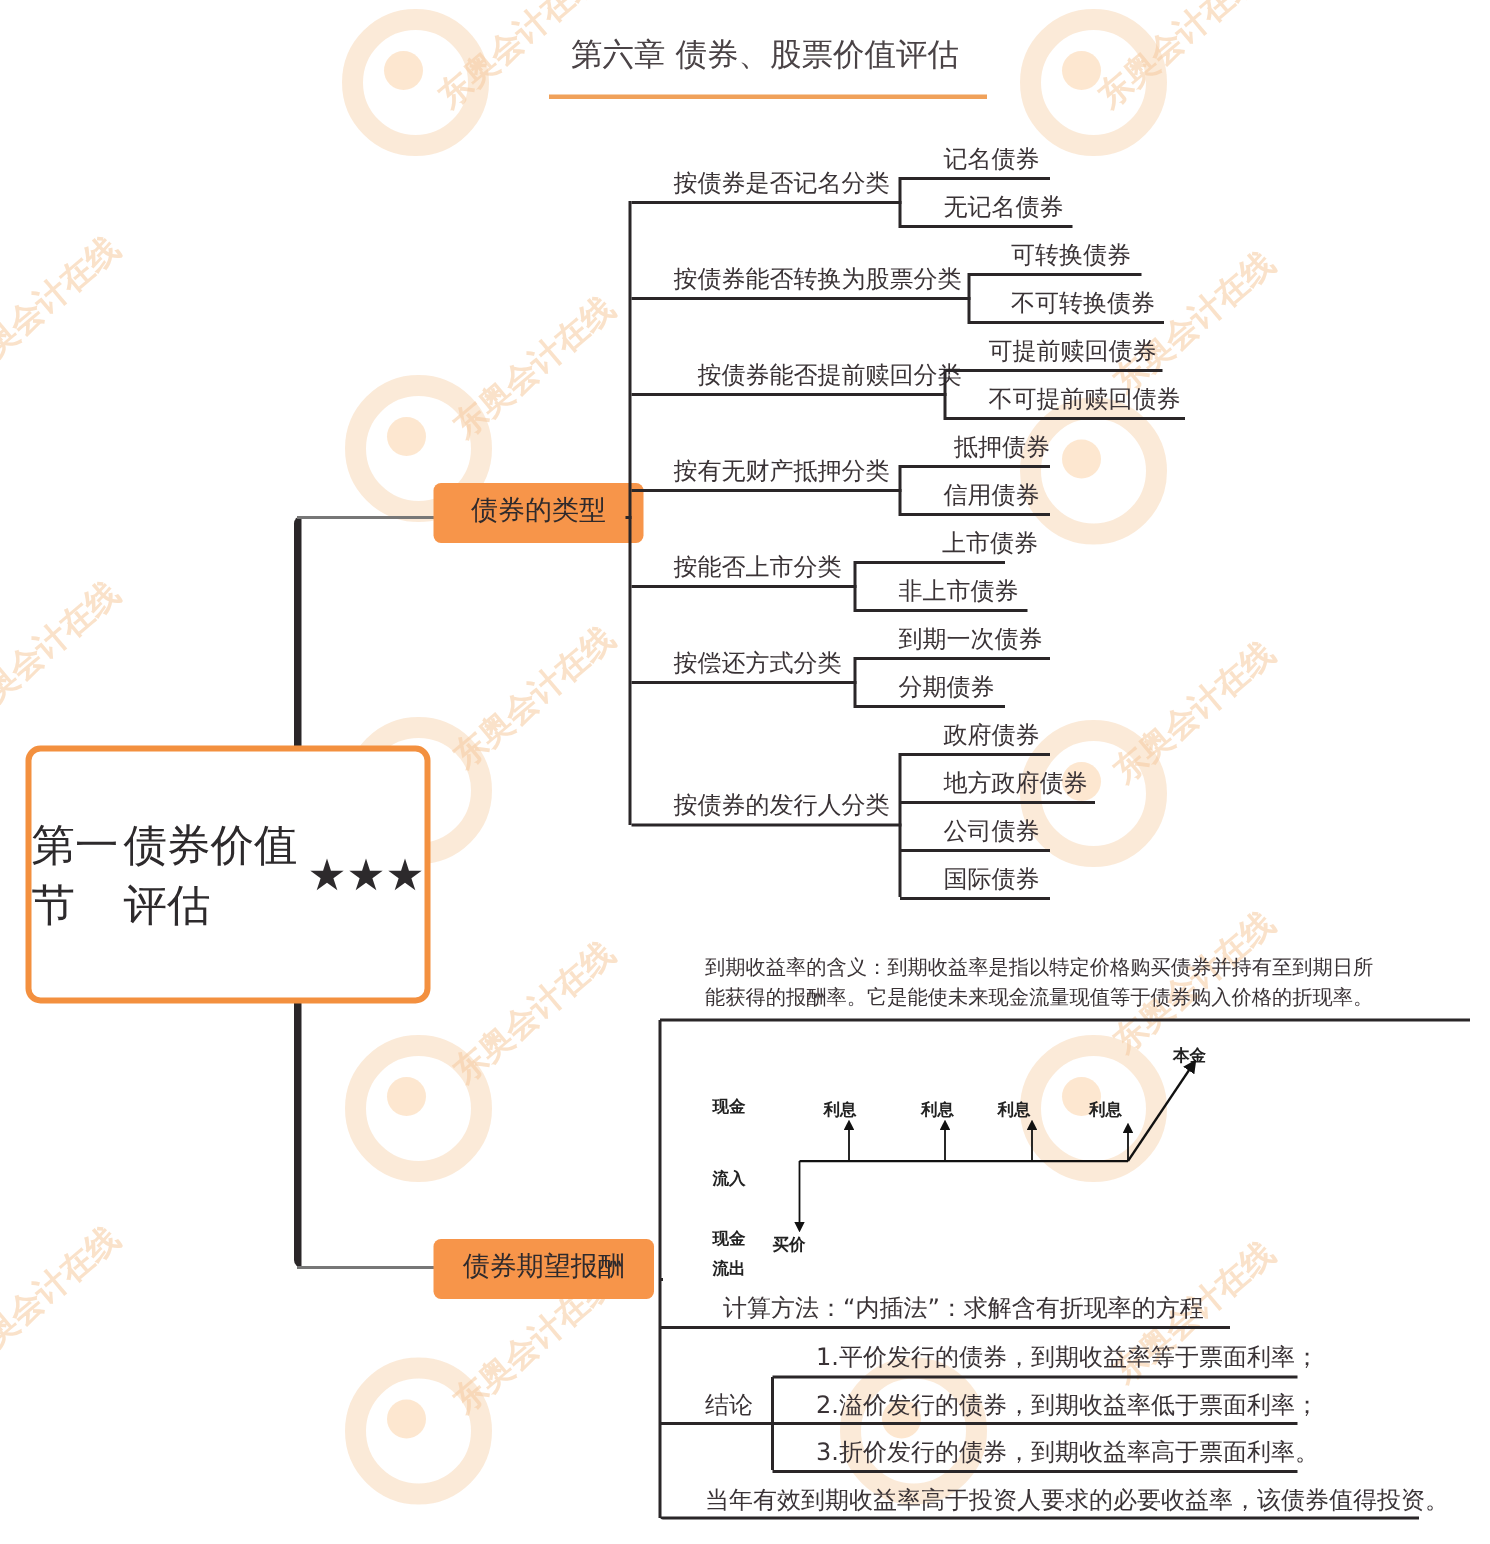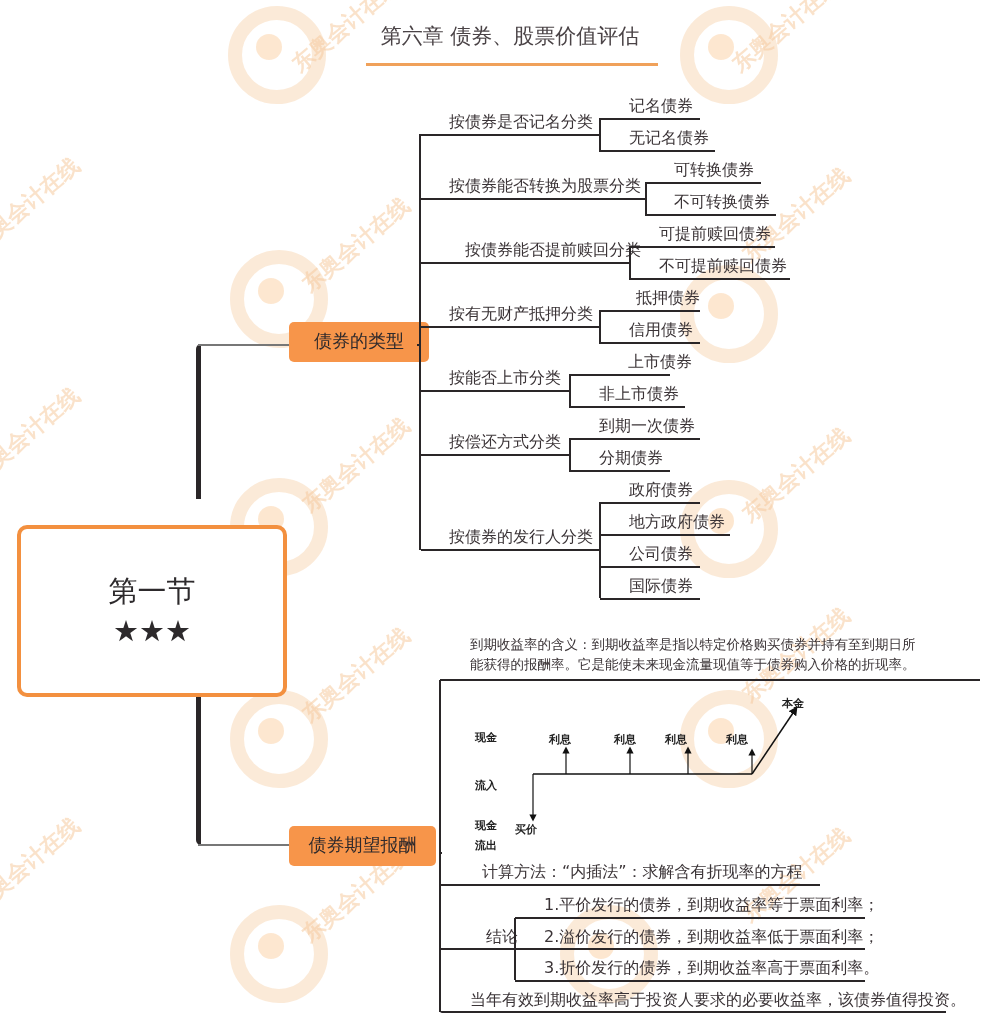--- a/index.html
+++ b/index.html
@@ -6,21 +6,21 @@
   body { width:993px; height:1029px; position:relative; background:#ffffff; overflow:hidden;
          font-family:"DejaVu Sans", "Liberation Sans", sans-serif; color:#3a3336; }
   .abs { position:absolute; }
   .wm { position:absolute; border-radius:50%; }
   .wm-outer { width:70px; height:70px; border:14px solid #f8d9b8; opacity:.55; }
   .wm-inner { width:26px; height:26px; background:#fbd7b1; opacity:.6; }
   .wm-text { position:absolute; color:#f6cba0; opacity:.55; font-weight:bold; font-size:22px; transform:rotate(-40deg); white-space:nowrap; }
   .title { left:360px; top:22px; width:300px; text-align:center; font-size:21px; color:#4a4346; }
   .title-underline { left:366px; top:63px; width:292px; height:3px; background:#f0a15a; }
   .root { left:17px; top:497px; width:262px; height:164px; border:4px solid #f3903f; border-radius:10px; background:#fff;
-          display:flex; flex-direction:column; align-items:center; justify-content:center; font-size:29px; line-height:40px; color:#2d2a2c;margin-top:28px; }
+          display:flex; flex-direction:row; align-items:center; justify-content:center; font-size:29px; line-height:40px; color:#2d2a2c; }
   .branch { background:#f7954a; border-radius:5px; font-size:18px; color:#2f2a2c; text-align:center; line-height:38px; }
   .line { position:absolute; background:#2a2628; }
   .txt { position:absolute; font-size:16px; color:#3a3336; white-space:nowrap; }
   .small { font-size:11px; font-weight:bold; color:#222; }
 </style>
 </head>
 <body>
 
 <div>
   <div class="wm wm-outer" style="left:228px;top:6px;"></div>
@@ -61,20 +61,21 @@
 <div class="abs title">第六章 债券、股票价值评估</div>
 <div class="abs title-underline"></div>
 
 <div class="line" style="left:196px;top:344px;width:5px;height:155px;border-top-left-radius:8px;"></div>
 <div class="line" style="left:198px;top:344px;width:92px;height:2px;background:#777;"></div>
 <div class="line" style="left:196px;top:665px;width:5px;height:180px;border-bottom-left-radius:8px;"></div>
 <div class="line" style="left:198px;top:844px;width:92px;height:2px;background:#777;"></div>
 
 <div class="abs root">
   <div>第一节</div>
+  <div>债券价值评估</div>
   <div>★★★</div>
 </div>
 
 <div class="abs branch" style="left:289px;top:322px;width:140px;height:40px;">债券的类型</div>
 <div class="line" style="left:419px;top:134px;width:2px;height:416px;"></div>
 <div class="line" style="left:417px;top:344px;width:4px;height:2px;"></div>
 
 <div>
 
   <div class="line" style="left:421px;top:134px;width:180px;height:2px;"></div>
@@ -169,21 +170,21 @@
     <line x1="168" y1="84" x2="168" y2="60" stroke="#111" stroke-width="1.2" marker-end="url(#ah)"></line>
     <line x1="232" y1="84" x2="232" y2="62" stroke="#111" stroke-width="1.2" marker-end="url(#ah)"></line>
     <line x1="232" y1="84" x2="275" y2="20" stroke="#111" stroke-width="1.5" marker-end="url(#ah)"></line>
   </svg>
 </div>
 <div class="line" style="left:440px;top:852px;width:2px;height:2px;"></div>
 
 <div class="txt" style="left:482px;top:862px;">计算方法：“内插法”：求解含有折现率的方程</div>
 <div class="line" style="left:440px;top:884px;width:380px;height:2px;"></div>
 
-<div class="txt" style="left:486px;top:927px;">结论</div>
+<div class="txt" style="left:470px;top:927px;">结论</div>
 <div class="line" style="left:440px;top:948px;width:76px;height:2px;"></div>
 <div class="line" style="left:514px;top:918px;width:2px;height:62px;"></div>
 <div class="txt" style="left:544px;top:895px;">1.平价发行的债券，到期收益率等于票面利率；</div>
 <div class="line" style="left:515px;top:917px;width:350px;height:2px;"></div>
 <div class="txt" style="left:544px;top:927px;">2.溢价发行的债券，到期收益率低于票面利率；</div>
 <div class="line" style="left:515px;top:948px;width:350px;height:2px;"></div>
 <div class="txt" style="left:544px;top:958px;">3.折价发行的债券，到期收益率高于票面利率。</div>
 <div class="line" style="left:515px;top:980px;width:350px;height:2px;"></div>
 
 <div class="txt" style="left:470px;top:990px;">当年有效到期收益率高于投资人要求的必要收益率，该债券值得投资。</div>

